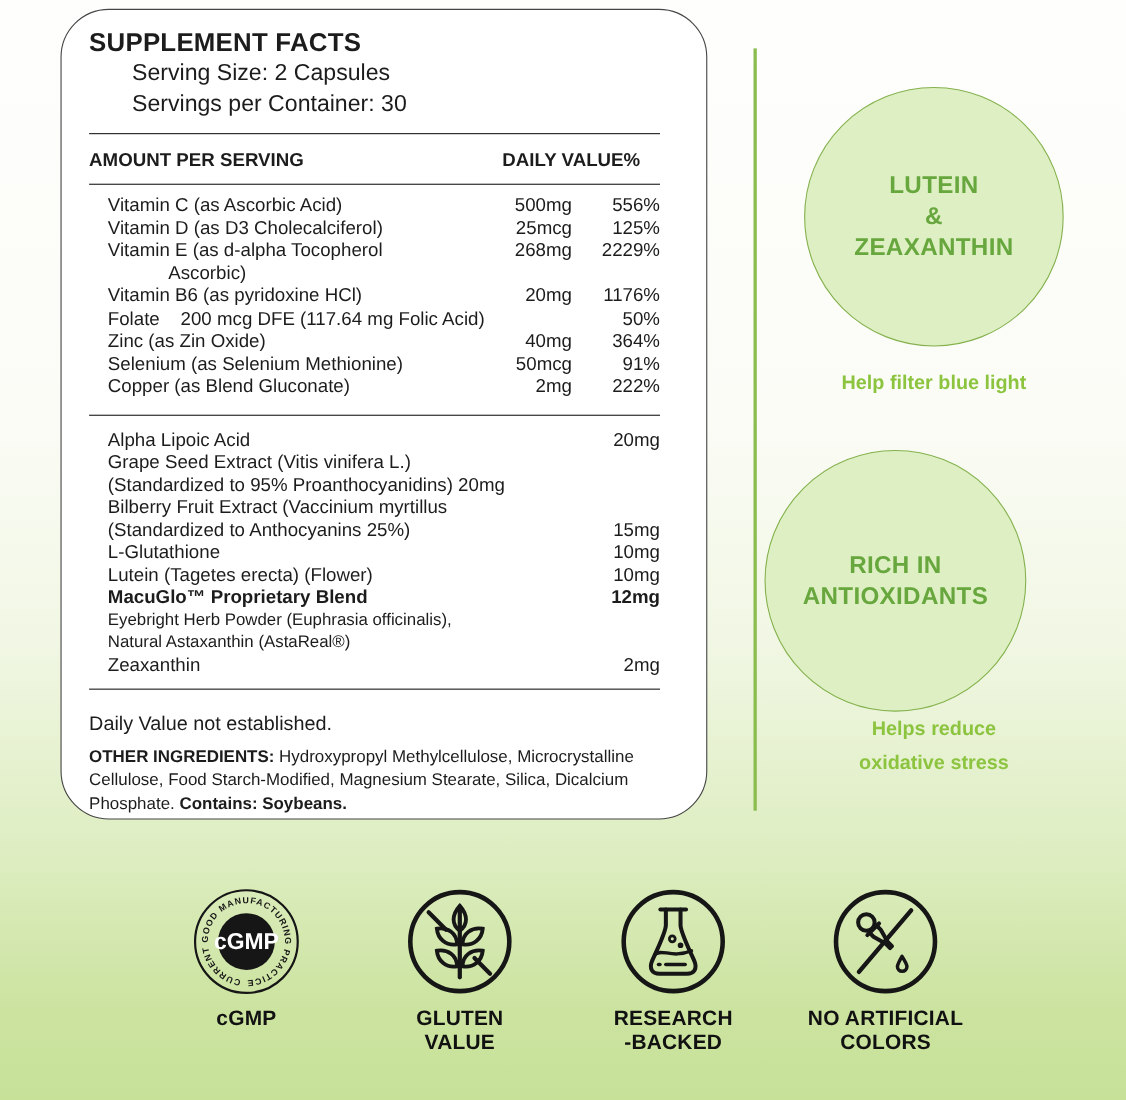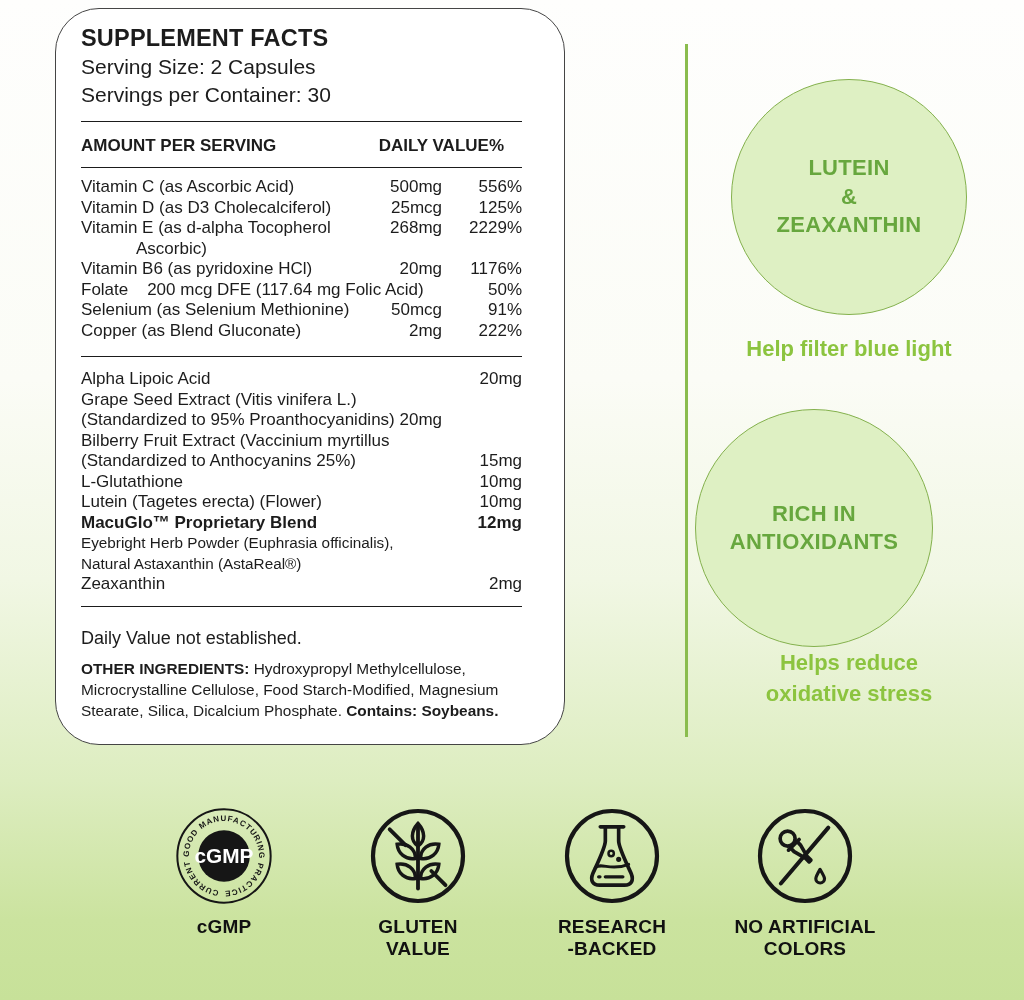--- a/index.html
+++ b/index.html
@@ -7,38 +7,38 @@
     position:relative;
     width:1024px;height:1000px;
     overflow:hidden;
     font-family:"Liberation Sans","DejaVu Sans",sans-serif;
     background:linear-gradient(180deg,#fefefd 0%,#fbfcf6 38%,#f1f7e4 58%,#ddedc0 78%,#cbe39f 92%,#c7e199 100%);
     color:#1c1c1c;
   }
 
   
   .facts-panel{
-    position:absolute;left:55px;top:8px;width:510px;height:737px;
+    position:absolute;left:55px;top:8px;width:588px;height:737px;
     background:#ffffff;border:1.3px solid #454545;border-radius:44px;
     box-sizing:border-box;padding:14px 42px 14px 25px;
   }
   .sf-title{font-size:23.5px;font-weight:bold;line-height:30px;letter-spacing:.2px;}
-  .sf-serving{font-size:21px;line-height:28px;}
+  .sf-serving{font-size:21px;line-height:28px;margin-left:39px;}
   .rule{border:none;border-top:1.6px solid #1b1b1b;margin:0;}
   .rule1{margin-top:12px;}
   .thead{display:flex;font-size:17px;font-weight:bold;margin-top:14px;line-height:20px;}
   .thead .h-amt{flex:1;}
   .thead .h-dv{padding-right:18px;}
   .rule2{margin-top:11px;}
   .tbody{margin-top:9px;}
   .rule3{margin-top:15px;}
   .tbody2{margin-top:12px;}
   .rule4{margin-top:11px;}
   .trow{display:flex;font-size:17px;line-height:20.5px;}
-  .tname{flex:1;white-space:nowrap;}
+  .tname{flex:1;white-space:nowrap;margin-left:17px;}
   .tamount,.tdv{width:80px;text-align:right;white-space:nowrap;}
   .trow.indent .tname{padding-left:55px;}
   .trow.bold{font-weight:bold;}
   .trow.small{font-size:15.3px;}
   .dv-note{font-size:18px;line-height:24px;margin-top:19px;}
   .other{font-size:15.4px;line-height:21px;margin:8px 18px 0 0;}
   .other b{font-weight:bold;}
 
   
   .v-divider{position:absolute;left:685px;top:44px;width:2.5px;height:693px;background:#8abc4e;}
@@ -49,21 +49,21 @@
     box-sizing:border-box;
   }
   .circle-1{left:731px;top:79px;width:236px;height:236px;}
   .circle-2{left:695px;top:409px;width:238px;height:238px;}
   .benefit-circle .c-line{
     font-size:22px;font-weight:bold;line-height:28.5px;color:#67a73e;
     text-align:center;letter-spacing:.3px;
   }
   .benefit-caption{
     position:absolute;left:689px;width:320px;text-align:center;
-    font-size:22px;font-weight:bold;color:#8cc43f;line-height:31px;
+    font-size:18px;font-weight:bold;color:#8cc43f;line-height:31px;
   }
   .caption-1{top:333px;}
   .caption-2{top:647px;}
 
   
   .badge{position:absolute;width:200px;top:805px;text-align:center;}
   .badge .icon-wrap{height:102px;display:flex;align-items:center;justify-content:center;}
   .badge-label{margin-top:9px;font-size:19px;font-weight:bold;line-height:21.5px;color:#111;letter-spacing:.2px;}
   .badge-cgmp{left:124px;}
   .badge-gluten{left:318px;}
@@ -119,20 +119,25 @@
           <span class="tamount">20mg</span>
           <span class="tdv">1176%</span>
         </div>
 
         <div class="trow">
           <span class="tname">Folate&nbsp;&nbsp;&nbsp;&nbsp;200 mcg DFE (117.64 mg Folic Acid)</span>
 
           <span class="tdv">50%</span>
         </div>
 
+        <div class="trow">
+          <span class="tname">Zinc (as Zin Oxide)</span>
+          <span class="tamount">40mg</span>
+          <span class="tdv">364%</span>
+        </div>
 
         <div class="trow">
           <span class="tname">Selenium (as Selenium Methionine)</span>
           <span class="tamount">50mcg</span>
           <span class="tdv">91%</span>
         </div>
 
         <div class="trow">
           <span class="tname">Copper (as Blend Gluconate)</span>
           <span class="tamount">2mg</span>

